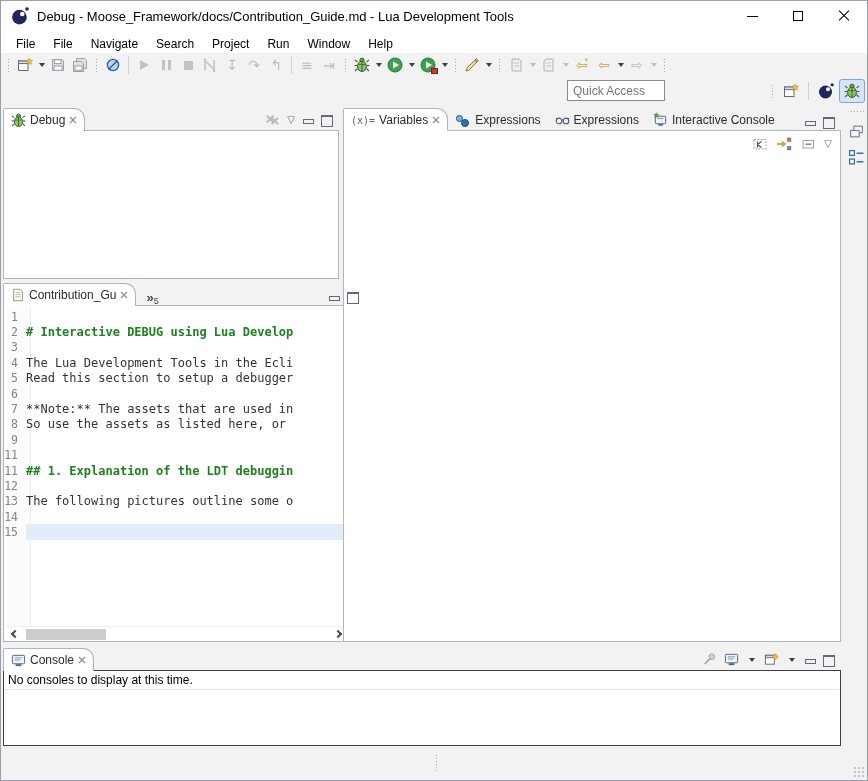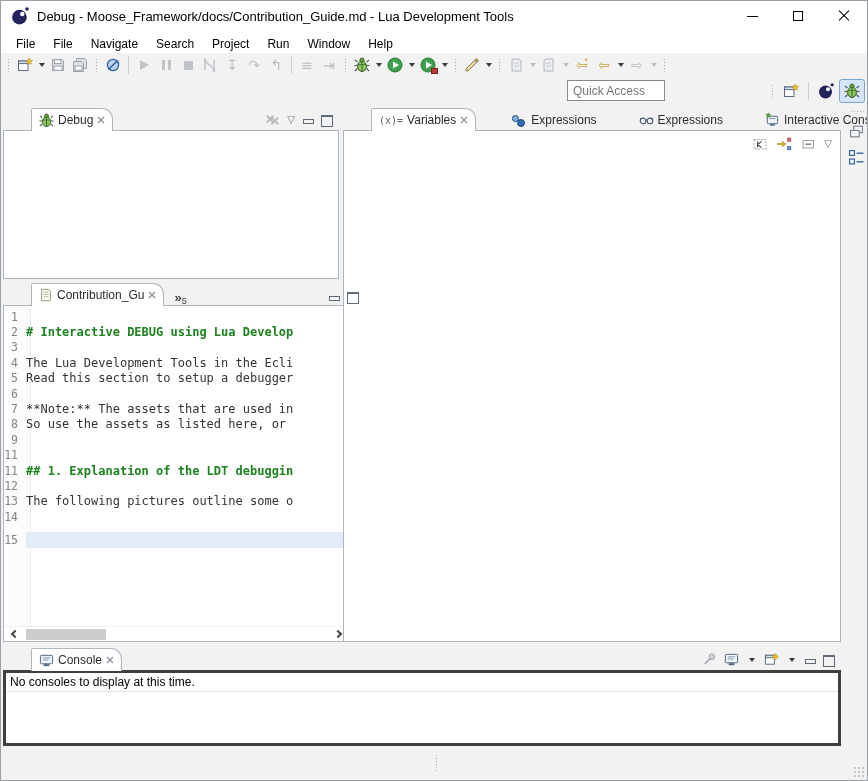--- a/index.html
+++ b/index.html
@@ -44,21 +44,21 @@
     font-family:"Liberation Sans", sans-serif; font-size:12px; color:#333; padding:0 5px; }
   #persp { position:absolute; right:2px; top:2px; height:24px; display:flex; align-items:center; }
   .perspbtn { width:26px; height:24px; display:flex; align-items:center; justify-content:center; border-radius:3px; }
   .perspbtn.selected { background:#d6e6f8; border:1px solid #7ba7d7; }
   
   #workbench { position:absolute; left:0; top:104px; right:0; bottom:33px; background:#f2f2f2; }
   .panel { position:absolute; }
   .phead { position:relative; height:24px; display:flex; align-items:flex-end; z-index:2; }
   .pbody { position:absolute; left:0; right:0; top:23px; bottom:0; background:#fff; border:1px solid #aeb6c2; }
   .tab { position:relative; display:inline-flex; align-items:center; gap:4px; height:23px; padding:0 7px;
-    color:#2b2b2b; white-space:nowrap;margin-left:28px; }
+    color:#2b2b2b; white-space:nowrap; }
   .tab.active { background:#fff; border:1px solid #aeb6c2; border-bottom:none; border-radius:2px 11px 0 0; z-index:3; }
   .tclose svg { display:block; }
   .headtools { margin-left:auto; display:flex; align-items:center; gap:7px; padding:0 6px 4px 0; }
   .mini { width:12px; height:10px; position:relative; }
   .mini-min::after { content:""; position:absolute; left:1px; top:4px; width:9px; height:3px; border:1px solid #5f6a78; }
   .mini-max::after { content:""; position:absolute; left:0; top:0; width:10px; height:9px; border:1px solid #5f6a78; border-top-width:2px; }
   .vmenu { font-size:10px; color:#5f6a78; font-family:"DejaVu Sans", sans-serif; }
   
   #debug-panel { left:2px; top:2px; width:336px; height:172px; }
   
@@ -66,21 +66,21 @@
   .overflowtab { display:inline-flex; align-items:flex-start; padding:2px 6px 0 10px; color:#444; }
   .overflowtab .chev { font-weight:bold; font-size:13px; }
   .overflowtab .cnt { font-size:9px; margin-top:6px; }
   #edmain { position:absolute; left:0; top:0; right:0; bottom:15px; overflow:hidden; }
   #ruler-bg { position:absolute; left:0; top:0; bottom:0; width:27px; background:#fcfcfc; border-right:1px solid #ededed; }
   #edlines { position:absolute; left:0; top:3px; right:15px; }
   .eline { display:flex; height:15.4px; align-items:center; font-family:"DejaVu Sans Mono", monospace; font-size:12px; }
   .eline .ln { width:22px; flex:none; text-align:right; padding-right:8px; color:#858585; font-size:11.5px; }
   .eline .code { flex:1; white-space:pre; overflow:hidden; color:#333; }
   .eline.h .code { color:#1e8220; font-weight:bold; }
-  .eline.current { background:linear-gradient(to right, transparent 22px, #e3edfa 22px);margin-top:8px; }
+  .eline.current { background:linear-gradient(to right, transparent 22px, #e3edfa 22px); }
   .vscroll { position:absolute; right:0; top:0; bottom:15px; width:15px; background:#fff; }
   .chevu { position:absolute; top:5px; left:4px; width:6px; height:6px; border-top:2px solid #ccd0d6; border-left:2px solid #ccd0d6; transform:rotate(45deg); }
   .chevd { position:absolute; bottom:5px; left:4px; width:6px; height:6px; border-bottom:2px solid #ccd0d6; border-left:2px solid #ccd0d6; transform:rotate(-45deg); }
   .hscroll { position:absolute; left:0; bottom:0; right:15px; height:15px; background:#fff; border-top:1px solid #f0f0f0; display:flex; align-items:center; }
   .chevl { width:6px; height:6px; border-top:2px solid #4a4a4a; border-left:2px solid #4a4a4a; transform:rotate(-45deg); margin:0 6px 0 8px; flex:none;}
   .chevr { width:6px; height:6px; border-top:2px solid #4a4a4a; border-right:2px solid #4a4a4a; transform:rotate(45deg); margin:0 8px 0 6px; flex:none;}
   .htrack { flex:1; height:11px; position:relative; }
   .hthumb { position:absolute; left:2px; top:0; width:80px; height:11px; background:#cdcdcd; }
   
   #vars-panel { left:342px; top:2px; width:498px; height:535px; }
@@ -88,21 +88,21 @@
   .bpdots { position:relative; width:16px; height:16px; }
   .bpdots i { position:absolute; border-radius:50%; background:#2f6fb5; border:1px solid #1d4c85; }
   .bpdots i:nth-child(1){ left:1px; top:3px; width:7px; height:7px; background:#7fb2e5;}
   .bpdots i:nth-child(2){ left:6px; top:7px; width:8px; height:8px; }
   
   #right-strip { left:845px; top:2px; width:21px; height:120px; display:flex; flex-direction:column; align-items:center; gap:9px; }
   #right-strip .hhandle { width:16px; height:5px; margin-top:2px;
      background-image:radial-gradient(#a7adb5 34%, transparent 36%); background-size:3px 3px; background-position:1px 1px; }
   
   #console-panel { left:2px; top:542px; width:838px; height:99px; }
-  #console-body { position:absolute; left:0; right:0; top:23px; bottom:0; background:#fff; border:3px solid #404040; }
+  #console-body { position:absolute; left:0; right:0; top:23px; bottom:0; background:#fff; border:1px solid #404040; }
   #console-msg { padding:2px 4px; color:#000; border-bottom:1px solid #dfe5ee; }
   
   #statusbar { position:absolute; left:0; bottom:0; right:0; height:33px; background:#f2f2f2; }
   #statusbar .draghandle { position:absolute; left:50%; top:6px; width:5px; height:18px;
      background-image:radial-gradient(#a7adb5 34%, transparent 36%); background-size:3px 3px; background-position:1px 1px; }
   #grip { position:absolute; right:2px; bottom:2px; width:12px; height:12px;
      background-image:radial-gradient(#c2c6cc 40%, transparent 42%); background-size:4px 4px; }
 </style>
 </head>
 <body>

